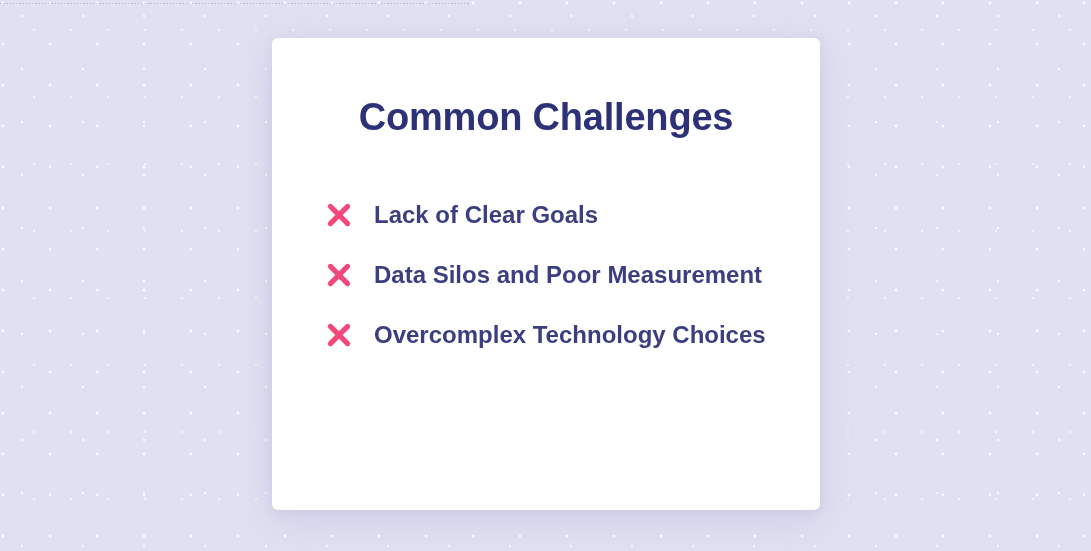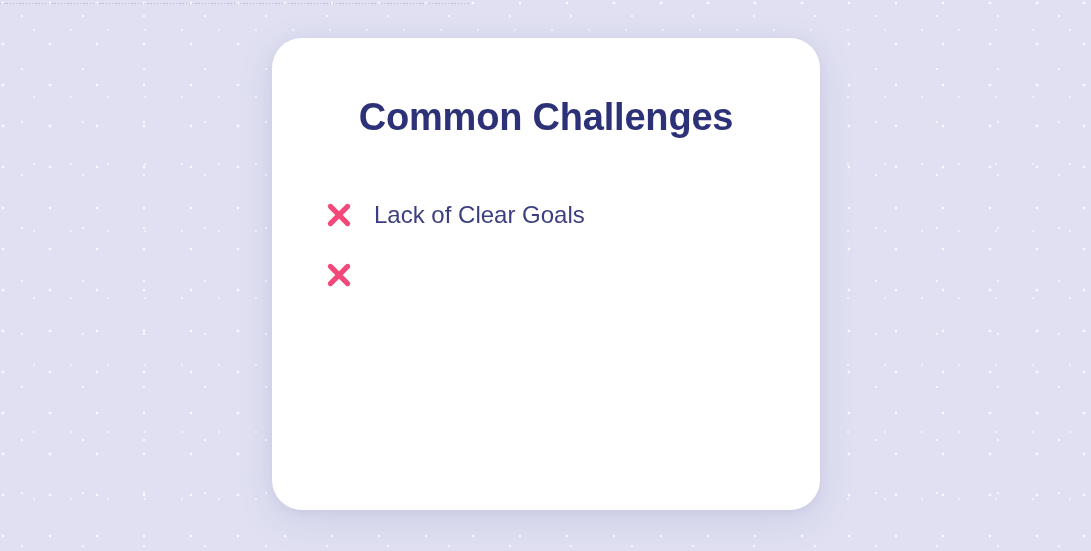--- a/index.html
+++ b/index.html
@@ -52,21 +52,21 @@
     pointer-events: none;
   }
 
   #card {
     position: absolute;
     left: 272px;
     top: 38px;
     width: 548px;
     height: 472px;
     background: #ffffff;
-    border-radius: 30px;
+    border-radius: 6px;
     box-shadow:
       0 10px 34px rgba(120,120,180,0.17),
       0 2px 10px rgba(120,120,180,0.10);
     box-sizing: border-box;
   }
 
   #card-title {
     position: absolute;
     left: 0;
     top: 58px;
@@ -101,20 +101,21 @@
     height: 26px;
     margin-right: 22px;
     display: block;
   }
 
   .challenge-label {
     font-size: 24px;
     color: #3b3e80;
     line-height: 1;
     white-space: nowrap;
+    font-weight: bold;
   }
 </style>
 </head>
 <body>
 
 <div id="slide">
 
   <div id="bg-dots"></div>
   <div id="top-dotted-rule"></div>
 
@@ -126,24 +127,32 @@
 
       <li class="challenge-item">
         <svg class="x-icon" viewBox="0 0 26 26">
           <line x1="4.4" y1="4.4" x2="21.6" y2="21.6" stroke="#f2497a" stroke-width="5.2" stroke-linecap="round"></line>
           <line x1="21.6" y1="4.4" x2="4.4" y2="21.6" stroke="#f2497a" stroke-width="5.2" stroke-linecap="round"></line>
         </svg>
         <span class="challenge-label">Lack of Clear Goals</span>
       </li>
 
 
+      <li class="challenge-item">
+        <svg class="x-icon" viewBox="0 0 26 26">
+          <line x1="4.4" y1="4.4" x2="21.6" y2="21.6" stroke="#f2497a" stroke-width="5.2" stroke-linecap="round"></line>
+          <line x1="21.6" y1="4.4" x2="4.4" y2="21.6" stroke="#f2497a" stroke-width="5.2" stroke-linecap="round"></line>
+        </svg>
+        <span class="challenge-label">Data Silos and Poor Measurement</span>
+      </li>
 
 
       <li class="challenge-item">
         <svg class="x-icon" viewBox="0 0 26 26">
           <line x1="4.4" y1="4.4" x2="21.6" y2="21.6" stroke="#f2497a" stroke-width="5.2" stroke-linecap="round"></line>
           <line x1="21.6" y1="4.4" x2="4.4" y2="21.6" stroke="#f2497a" stroke-width="5.2" stroke-linecap="round"></line>
         </svg>
+        <span class="challenge-label">Overcomplex Technology Choices</span>
       </li>
 
     </ul>
   </div>
 </div>
 
 </body></html>

